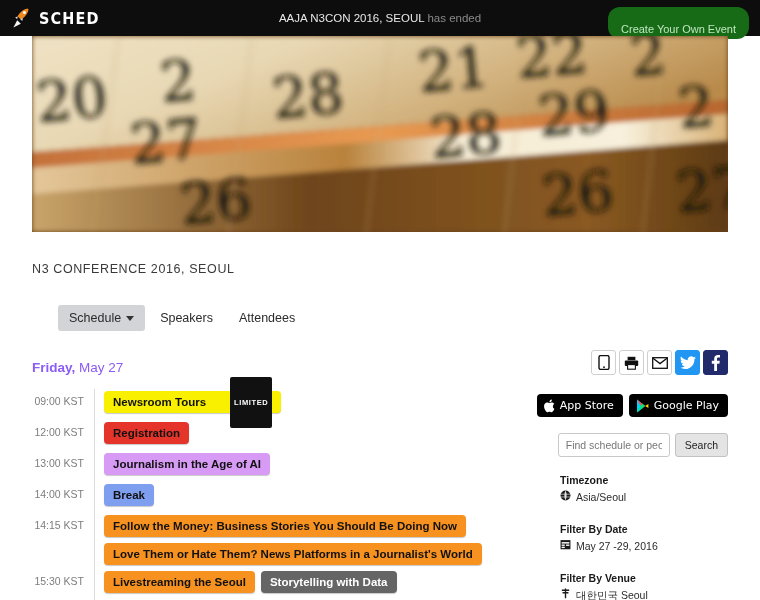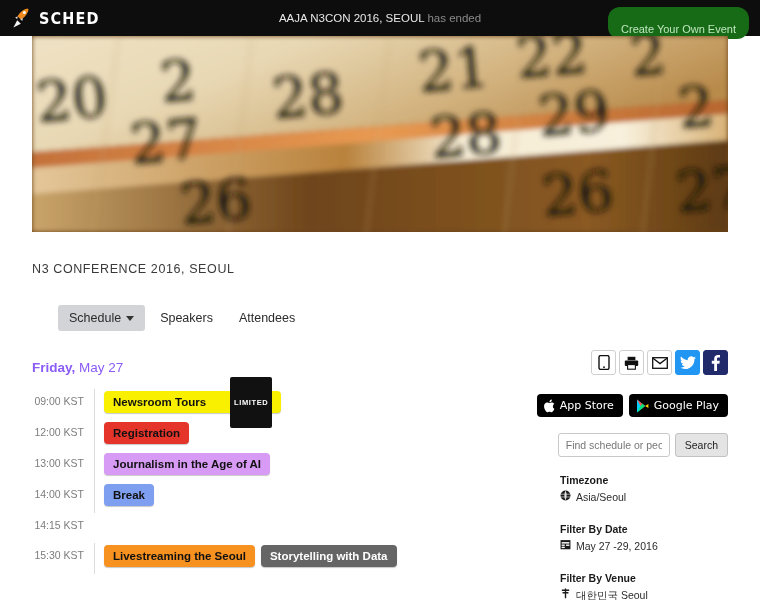--- a/index.html
+++ b/index.html
@@ -370,20 +370,28 @@
       <div class="stime">14:00 KST</div>
       <div class="sevents">
         <div class="ev" style="background:#7e9ef0">
           <span>Break</span>
         </div>
       </div>
     </div>
 
     <div class="srow">
       <div class="stime">14:15 KST</div>
+      <div class="sevents">
+        <div class="ev" style="background:#f79220">
+          <span>Follow the Money: Business Stories You Should Be Doing Now</span>
+        </div>
+        <div class="ev" style="background:#f79220">
+          <span>Love Them or Hate Them? News Platforms in a Journalist's World</span>
+        </div>
+      </div>
     </div>
 
     <div class="srow">
       <div class="stime">15:30 KST</div>
       <div class="sevents">
         <div class="ev" style="background:#f79220">
           <span>Livestreaming the Seoul</span>
         </div>
         <div class="ev dark" style="background:#656565">
           <span>Storytelling with Data</span>

